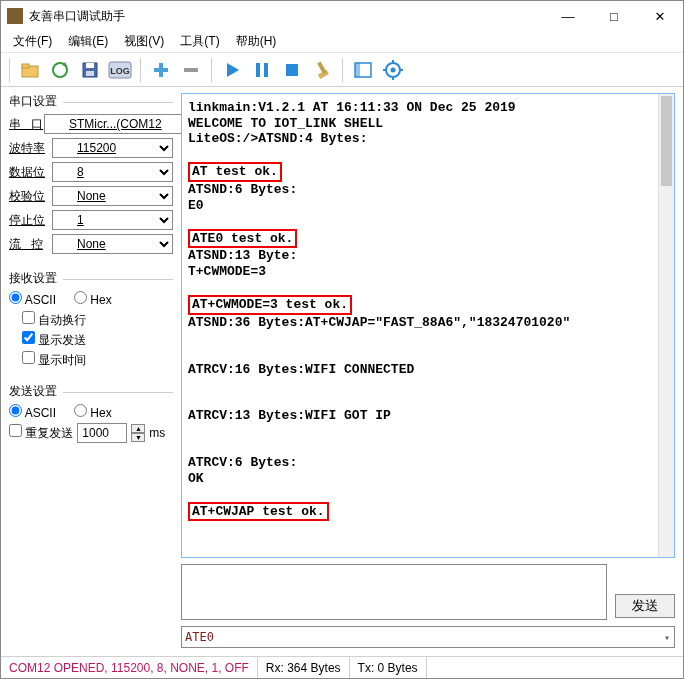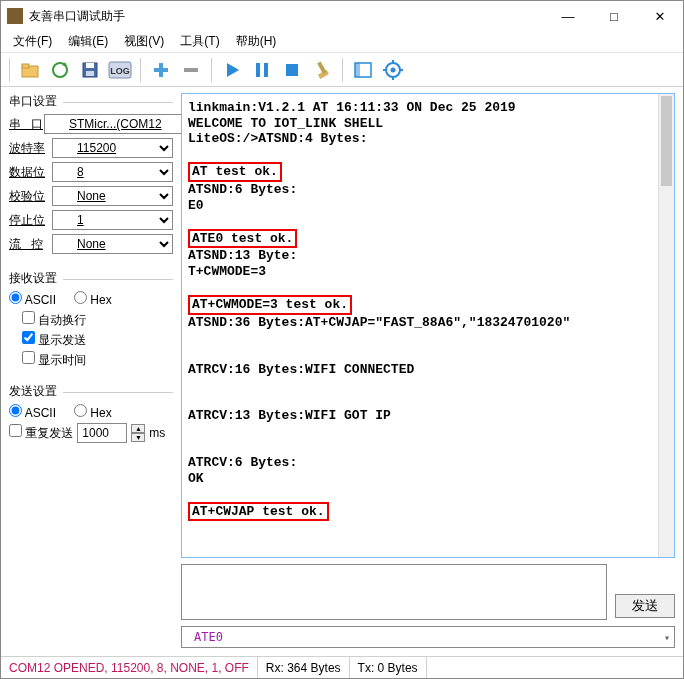--- a/index.html
+++ b/index.html
@@ -29,21 +29,21 @@
   .spin { display:flex; flex-direction:column; }
   .spin div { width:14px; height:9px; border:1px solid #888; font-size:7px; text-align:center; line-height:7px; background:#eee; }
   .main { flex: 1; display: flex; flex-direction: column; padding: 6px 8px 0 0; gap: 6px; }
   .console { flex: 1; border: 1px solid #0a84ff88; background: #fff; padding: 6px 6px; font-family: Liberation Mono, monospace; font-size: 13px; font-weight: bold; white-space: pre; overflow: hidden; position: relative; line-height: 1.2; }
   .console .hl { border: 2px solid #e00; display: inline-block; padding: 0 2px; }
   .scrollbar { position:absolute; right:0; top:0; bottom:0; width:16px; background:#f0f0f0; border-left:1px solid #ddd; }
   .scrollbar .thumb { position:absolute; left:2px; right:2px; top:2px; height:90px; background:#c8c8c8; }
   .send-area { display: flex; gap: 8px; height: 56px; }
   .sendbox { flex: 1; border: 1px solid #888; background:#fff; }
   .sendbtn { width: 60px; align-self: flex-end; height: 24px; margin-bottom: 2px; border: 1px solid #888; background: #efefef; cursor: default; }
-  .dropdown { height: 22px; border: 1px solid #888; display:flex; align-items:center; padding:0 12px; font-family: monospace; font-size:12px; color:#a21caf; position:relative; }
+  .dropdown { height: 22px; border: 1px solid #888; display:flex; align-items:center; padding:0 3px; font-family: monospace; font-size:12px; color:#7f1d1d; position:relative; }
   .dropdown::after { content:"▾"; position:absolute; right:4px; font-size:10px; color:#666; }
   .statusbar { height: 22px; border-top: 1px solid #d0d0d0; display: flex; align-items: center; font-size: 12px; }
   .statusbar .cell { padding: 0 8px; height:100%; display:flex; align-items:center; border-right: 1px solid #d0d0d0; }
   .status-open { color: #be185d; font-weight: normal; }
 </style>
 </head>
 <body>
 
 <div class="window">
 

